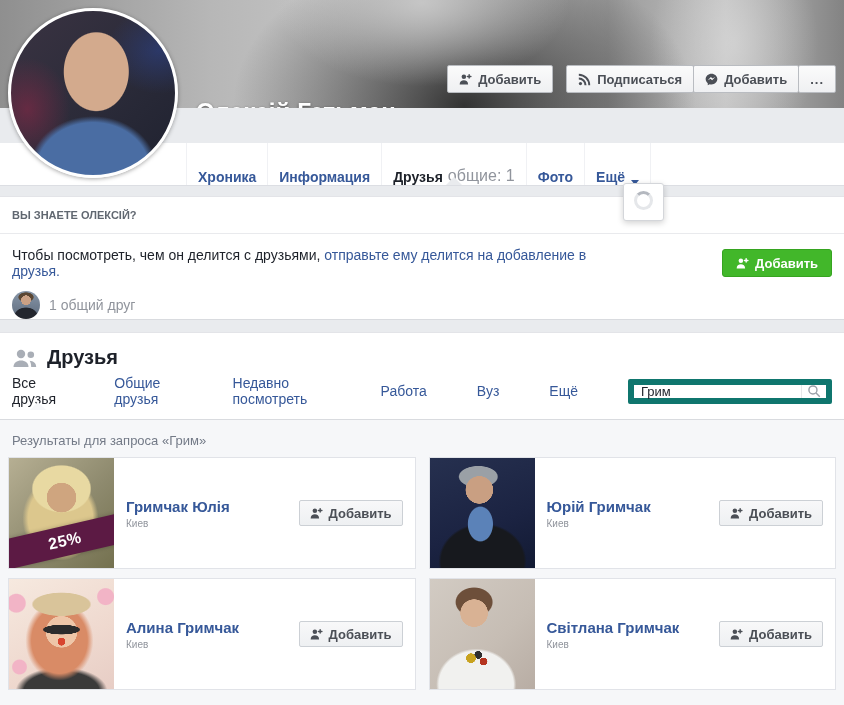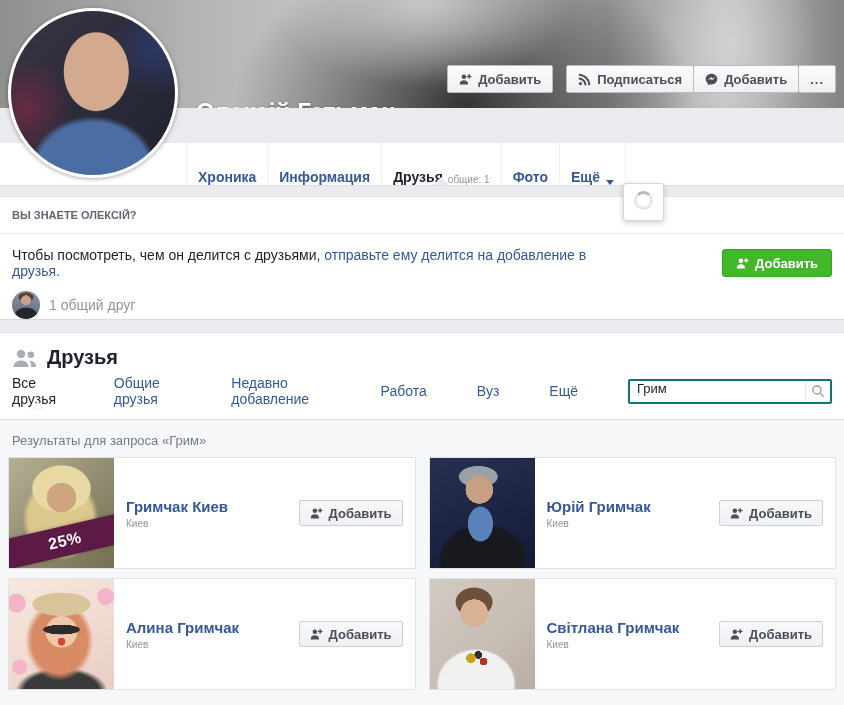--- a/index.html
+++ b/index.html
@@ -33,21 +33,21 @@
         radial-gradient(ellipse 62px 74px at 10% 60%, rgba(145,40,72,.55), rgba(0,0,0,0) 70%),
         radial-gradient(ellipse 74px 62px at 90% 24%, rgba(45,70,150,.5), rgba(0,0,0,0) 70%),
         linear-gradient(135deg,#3a3342,#2b2b39 55%,#1f2230);}
 
   
   .tabs{position:absolute;top:143px;left:0;width:844px;height:43px;background:#fff;
       box-sizing:border-box;display:flex;padding-left:186px;border-bottom:1px solid #dcdee3;}
   .tab{position:relative;display:flex;align-items:flex-end;padding:0 11px;font-size:14px;
       font-weight:bold;color:#365899;border-left:1px solid #f0f1f4;cursor:pointer;white-space:nowrap;}
   .tab:last-of-type{border-right:1px solid #f0f1f4;}
-  .tab .badge{font-weight:normal;font-size:10px;color:#90949c;margin-left:5px;}
+  .tab .badge{font-weight:normal;font-size:16px;color:#90949c;margin-left:5px;}
   .tab.active{color:#1d2129;}
   .tab-notch{position:absolute;bottom:0;left:50%;margin-left:-8px;width:0;height:0;
       border-left:8px solid transparent;border-right:8px solid transparent;border-bottom:8px solid #e9ebee;}
   .caret{display:inline-block;width:0;height:0;margin-left:6px;
       border-left:4px solid transparent;border-right:4px solid transparent;border-top:5px solid #365899;}
 
   
   .loading-popover{position:absolute;left:623px;top:183px;width:39px;height:36px;background:#fff;
       border:1px solid #d4d6da;border-radius:3px;box-shadow:0 2px 6px rgba(0,0,0,.18);z-index:7;}
   .spinner{width:13px;height:13px;margin:7px auto 0;border-radius:50%;
@@ -75,22 +75,22 @@
         linear-gradient(180deg,#8796a8,#5d6b7d);}
 
   .friends-box{top:332px;height:88px;}
   .friends-head{display:flex;align-items:center;gap:9px;padding:13px 12px 4px;}
   .friends-head h2{margin:0;font-size:20px;font-weight:bold;color:#1d2129;}
   .filter-row{position:relative;display:flex;align-items:center;height:36px;padding:0 12px;gap:24px;}
   .filter{font-size:14px;color:#365899;text-decoration:none;margin-right:26px;cursor:pointer;}
   .filter.active{color:#1d2129;cursor:default;}
   .filter-notch{position:absolute;bottom:-1px;left:30px;width:0;height:0;
       border-left:8px solid transparent;border-right:8px solid transparent;border-bottom:8px solid #f6f7f9;}
-  .searchbox{margin-left:auto;display:flex;align-items:flex-start;width:204px;height:25px;
-      box-sizing:border-box;border:2px solid #0f766e;border-radius:2px;background:#fff;}
+  .searchbox{margin-left:auto;display:flex;align-items:center;width:204px;height:25px;
+      box-sizing:border-box;border:6px solid #0f766e;border-radius:2px;background:#fff;}
   .searchbox input{flex:1;min-width:0;border:none;outline:none;padding:0 7px;font-family:inherit;
       font-size:13px;color:#1d2129;background:transparent;}
   .search-ico{display:flex;align-items:center;justify-content:center;width:24px;height:100%;
       border-left:1px solid #e7e8ea;}
 
   
   .results{position:absolute;top:420px;left:0;width:844px;height:285px;background:#f6f7f9;}
   .results-label{padding:13px 12px 9px;font-size:13px;color:#737a87;}
   .cards{display:grid;grid-template-columns:1fr 1fr;gap:9px 13px;padding:0 8px;}
   .card{display:flex;align-items:center;height:110px;background:#fff;border:1px solid #e1e3e8;}
@@ -240,21 +240,21 @@
             <path d="M1.5 19c0-4.3 3.4-6.6 7.5-6.6s7.5 2.3 7.5 6.6z"></path>
             <circle cx="18.8" cy="6.8" r="3.3"></circle>
             <path d="M17.6 12.7c3.6.2 6.6 2.2 6.6 6.3h-5c0-2.5-.5-4.7-1.6-6.3z"></path>
           </svg>
       </span>
       <h2>Друзья</h2>
     </div>
     <div class="filter-row">
       <a class="filter active">Все друзья</a>
       <a class="filter">Общие друзья</a>
-      <a class="filter">Недавно добавление</a>
+      <a class="filter">Недавно посмотреть</a>
       <a class="filter">Работа</a>
       <a class="filter">Вуз</a>
       <a class="filter">Ещё</a>
       <div class="searchbox">
         <input type="text" value="Грим" style="">
         <span class="search-ico">
           <svg width="14" height="14" viewBox="0 0 16 16" fill="none" stroke="#9aa0a8" stroke-width="1.6">
               <circle cx="6.8" cy="6.8" r="4.6"></circle>
               <path d="M10.4 10.4L14.6 14.6"></path>
             </svg>
@@ -266,21 +266,21 @@
 
   <div class="results">
     <div class="results-label">Результаты для запроса «Грим»</div>
     <div class="cards">
 
       <div class="card">
         <div class="photo p1">
           <div class="ribbon">25%</div>
         </div>
         <div class="card-info">
-          <a class="card-name">Гримчак Киев</a>
+          <a class="card-name">Гримчак Юлія</a>
           <div class="card-city">Киев</div>
         </div>
         <button class="grey-btn">
           <span class="ico">
             <svg width="13" height="13" viewBox="0 0 16 16" fill="currentColor">
                 <circle cx="6" cy="4.6" r="2.8"></circle>
                 <path d="M0.8 14c0-3.2 2.3-5 5.2-5s5.2 1.8 5.2 5z"></path>
                 <rect x="11.6" y="1.2" width="1.8" height="6" rx=".9"></rect>
                 <rect x="9.5" y="3.3" width="6" height="1.8" rx=".9"></rect>
               </svg>

